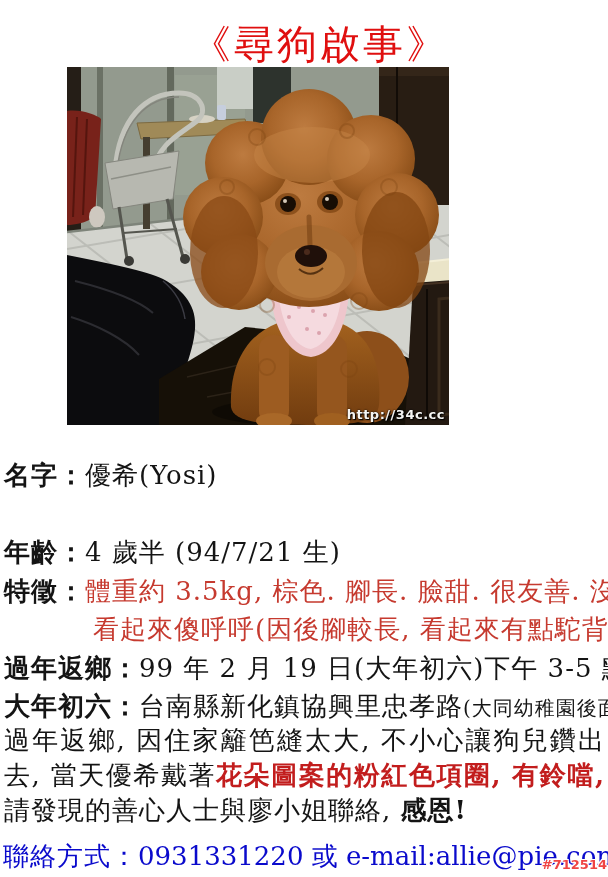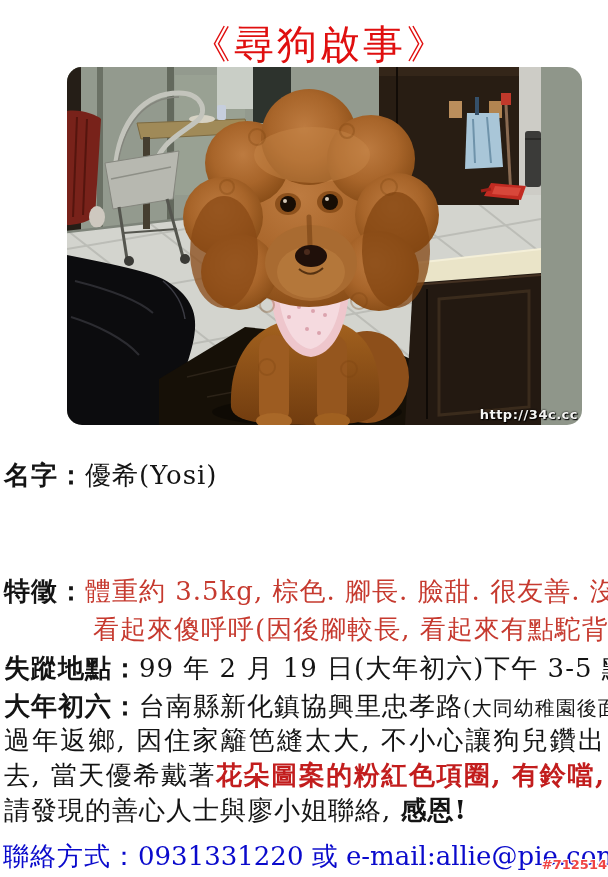--- a/index.html
+++ b/index.html
@@ -18,22 +18,22 @@
     font-family:"DejaVu Serif","Liberation Serif",serif;
     color:var(--ink);
   }
   .title{
     position:absolute;top:1px;left:0;width:100%;
     margin:16px;text-align:center;
     font-size:40px;font-weight:normal;letter-spacing:3px;
     color:var(--title-red);
   }
   .photo{
-    position:absolute;left:67px;top:67px;width:515px;height:358px;
-    background:#8f968a;overflow:hidden;border-radius:15px;
+    position:absolute;left:67px;top:67px;width:382px;height:358px;
+    background:#8f968a;overflow:hidden;
   }
   .photo svg{display:block;}
   .photo-watermark{
     position:absolute;right:4px;bottom:3px;
     font-family:"DejaVu Sans","Liberation Sans",sans-serif;
     font-size:13px;font-weight:bold;color:#f4f4f2;
     text-shadow:0 0 2px #000,1px 1px 1px #000;
     letter-spacing:0.5px;
   }
   .line{
@@ -261,31 +261,34 @@
       </g>
     </svg>
     <span class="photo-watermark">http://34c.cc</span>
   </div>
 
   <div class="line l-name">
     <span class="label">名字：</span><span>優希(Yosi)</span>
   </div>
 
 
+  <div class="line l-age">
+    <span class="label">年齡：</span><span>4 歲半 (94/7/21 生)</span>
+  </div>
 
   <div class="line l-feat1">
     <span class="label">特徵：</span><span class="red">體重約 3.5kg, 棕色. 腳長. 臉甜. 很友善. 沒心機.</span>
   </div>
 
   <div class="line l-feat2">
     <span class="red">看起來傻呼呼(因後腳較長, 看起來有點駝背)</span>
   </div>
 
   <div class="line l-time">
-    <span class="label">失蹤地點：</span><span>99 年 2 月 19 日(大年初六)下午 3-5 點</span>
+    <span class="label">過年返鄉：</span><span>99 年 2 月 19 日(大年初六)下午 3-5 點</span>
   </div>
 
   <div class="line l-place">
     <span class="label">大年初六：</span><span>台南縣新化鎮協興里忠孝路</span><span class="small-note">(大同幼稚園後面)</span>
   </div>
 
   <p class="story"><span>過年返鄉, 因住家籬笆縫太大, 不小心讓狗兒鑽出去, 當天優希戴著</span><span class="strong-red">花朵圖案的粉紅色項圈, 有鈴噹,</span><span> 請發現的善心人士與廖小姐聯絡, </span><span class="thanks">感恩!</span></p>
 
   <div class="contact">
     <span class="label">聯絡方式：</span><span>0931331220 或 e-mail:allie@pie.com.tw</span>

